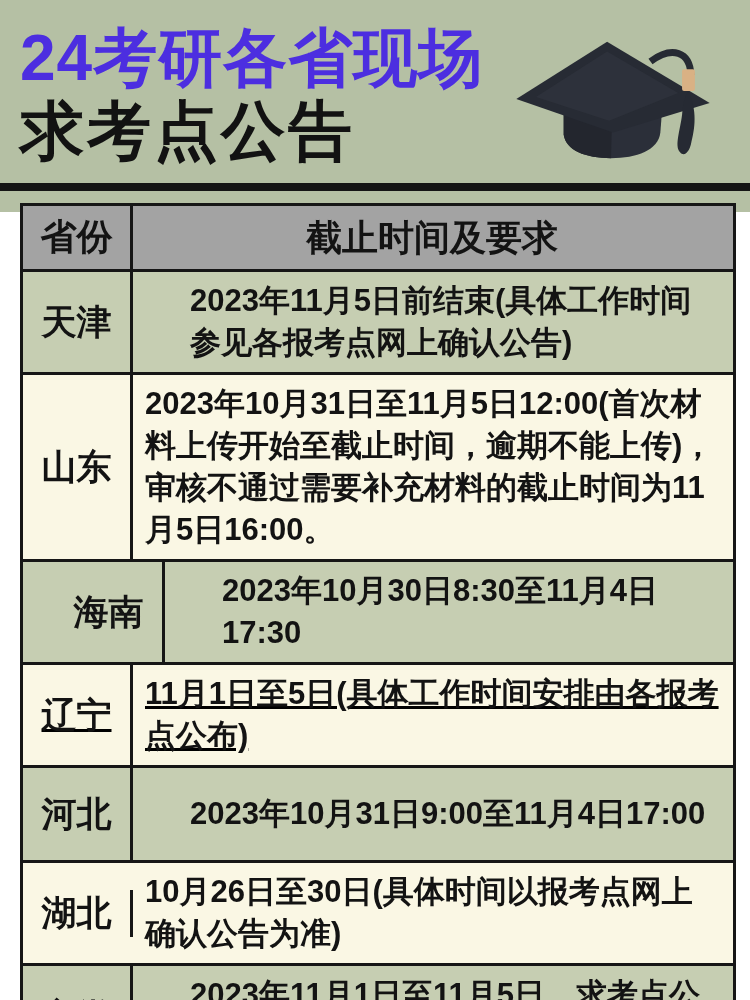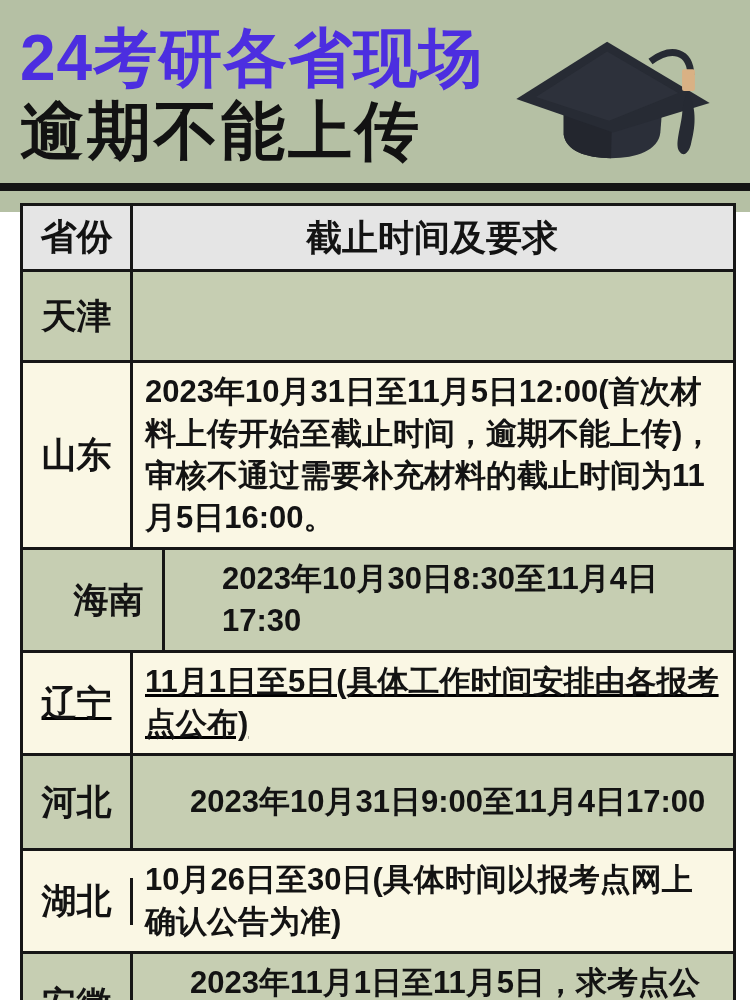--- a/index.html
+++ b/index.html
@@ -20,21 +20,21 @@
   .t2 { font-size:64px; line-height:70px; color:#121212; letter-spacing:3px; white-space:nowrap; }
   .cap { position:absolute; right:28px; top:20px; width:218px; height:148px; }
   .rule { position:absolute; left:0; top:183px; width:750px; height:8px; background:#151515; }
 
   
   .table {
     position:absolute; left:20px; top:203px; width:716px;
     border:3px solid #161616; background:#ffffff;
   }
   .row { display:flex; border-top:3px solid #161616; }
-  .row.head { border-top:none; min-height:63px; background:#e5e5e5; }
+  .row.head { border-top:none; min-height:63px; background:#a3a3a3; }
   .cell { display:flex; align-items:center; }
   .prov {
     width:110px; flex-shrink:0; justify-content:center;
     border-right:3px solid #161616;
     font-size:35px; font-weight:700; color:#131313; text-align:center;
   }
   .det {
     flex:1; padding:8px 14px 8px 12px;
     font-size:31px; font-weight:700; color:#131313; line-height:42px;
   }
@@ -51,21 +51,21 @@
   #rows .row:nth-child(6) { min-height:88px;align-items:center; }
   #rows .row:nth-child(7) { min-height:89px; }
   #rows .row:nth-child(8) { min-height:77px; }
 </style>
 </head>
 <body>
 
 <div class="hero">
   <div class="hero-title">
     <div class="t1">24考研各省现场</div>
-    <div class="t2">逾期不能上传</div>
+    <div class="t2">求考点公告</div>
   </div>
   <div class="cap">
     <svg viewBox="0 0 220 150" width="218" height="148" aria-hidden="true">
       <path d="M148,42 C170,26 188,32 189,56" stroke="#262a33" stroke-width="7" fill="none"></path>
       <path d="M60,86 C62,62 84,56 110,56 C138,56 158,64 160,88 L158,114 C156,132 134,140 108,140 C82,140 62,132 60,116 Z" fill="#2b2f39"></path>
       <path d="M60,86 C62,62 84,56 110,56 L108,140 C82,140 62,132 60,116 Z" fill="#23262e"></path>
       <polygon points="12,80 104,22 208,84 110,114" fill="#272b34"></polygon>
       <polygon points="32,78 104,32 176,74 106,102" fill="#343842" opacity="0.5"></polygon>
       <rect x="180" y="50" width="13" height="22" rx="2" fill="#d9b184"></rect>
       <path d="M186,72 C196,92 193,110 189,126 C187,134 182,139 178,134 C172,128 178,112 180,96 C181,86 182,80 186,72 Z" fill="#262a33"></path>
@@ -76,20 +76,21 @@
 <div class="rule"></div>
 
 <div class="table">
   <div class="row head">
     <div class="cell prov">省份</div>
     <div class="cell det">截止时间及要求</div>
   </div>
   <div id="rows">
   <div class="row green">
     <div class="cell prov">天津</div>
+    <div class="cell det">2023年11月5日前结束(具体工作时间参见各报考点网上确认公告)</div>
   </div>
 
   <div class="row cream">
     <div class="cell prov">山东</div>
     <div class="cell det">2023年10月31日至11月5日12:00(首次材料上传开始至截止时间，逾期不能上传)，审核不通过需要补充材料的截止时间为11月5日16:00。</div>
   </div>
 
   <div class="row green">
     <div class="cell prov">海南</div>
     <div class="cell det">2023年10月30日8:30至11月4日17:30</div>

